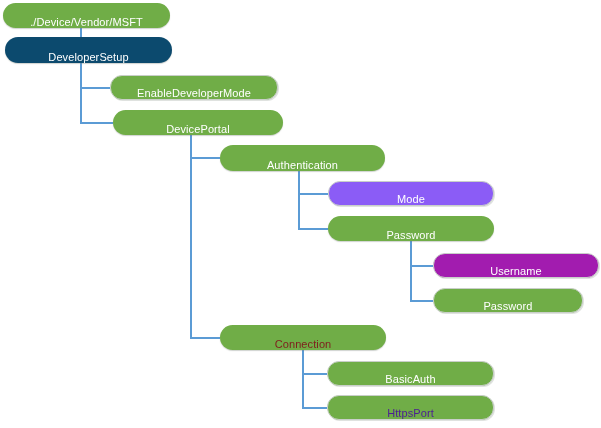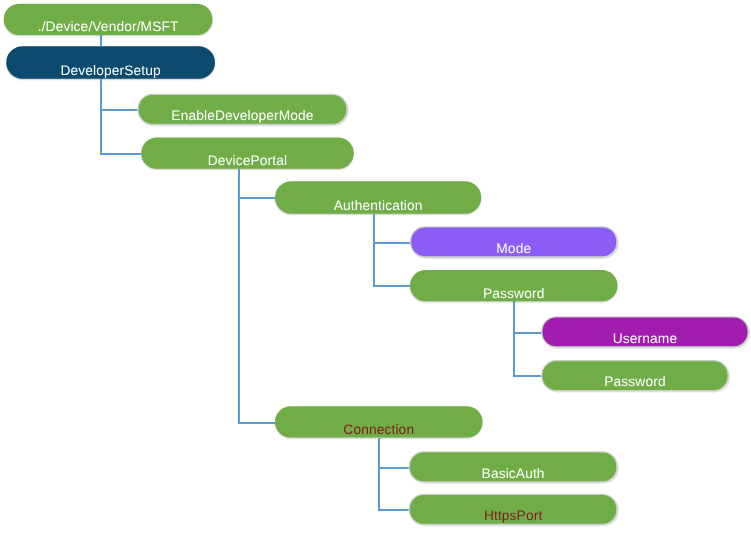--- a/index.html
+++ b/index.html
@@ -122,18 +122,18 @@
       </div>
       <div class="node rect" style="left: 433px; top: 288px; width: 150px; height: 25px; background: rgb(112, 173, 71); color: rgb(255, 255, 255);">
         <span class="node-label">Password</span>
       </div>
       <div class="node pill" style="left: 220px; top: 325px; width: 166px; height: 25px; background: rgb(112, 173, 71); color: #7f1d1d;">
         <span class="node-label">Connection</span>
       </div>
       <div class="node rect" style="left: 327px; top: 361px; width: 167px; height: 25px; background: rgb(112, 173, 71); color: rgb(255, 255, 255);">
         <span class="node-label">BasicAuth</span>
       </div>
-      <div class="node rect" style="left: 327px; top: 395px; width: 167px; height: 25px; background: rgb(112, 173, 71); color: #7f1d1d;">
+      <div class="node rect" style="left: 327px; top: 395px; width: 167px; height: 25px; background: rgb(112, 173, 71); color: #4c1d95;">
         <span class="node-label">HttpsPort</span>
       </div>
     </div>
 
 </div>
 
 </body></html>

